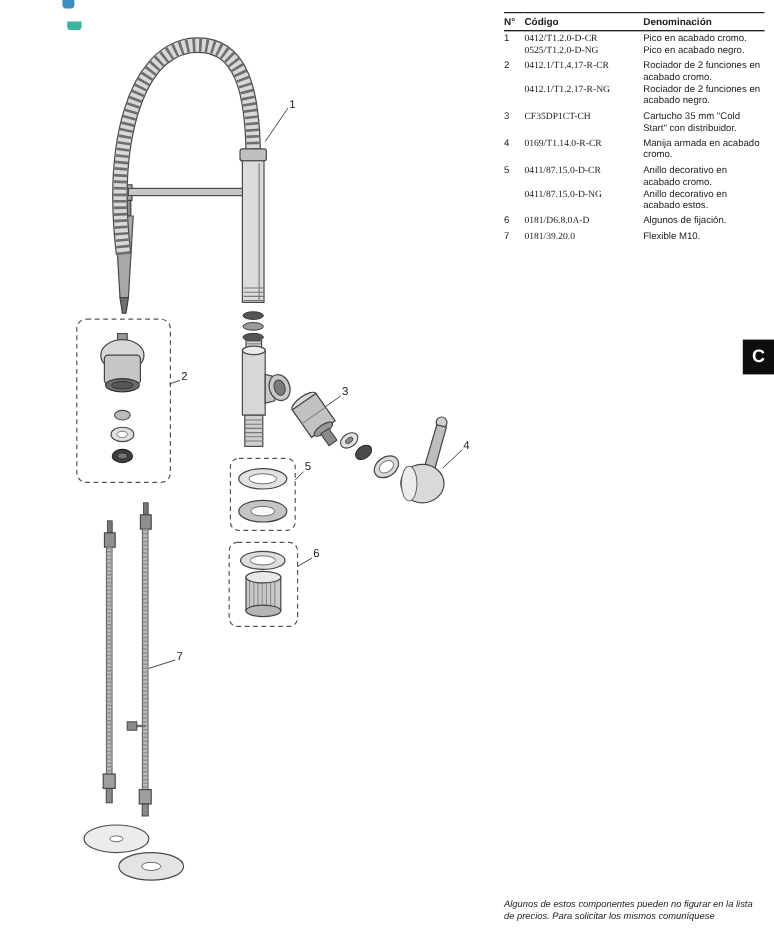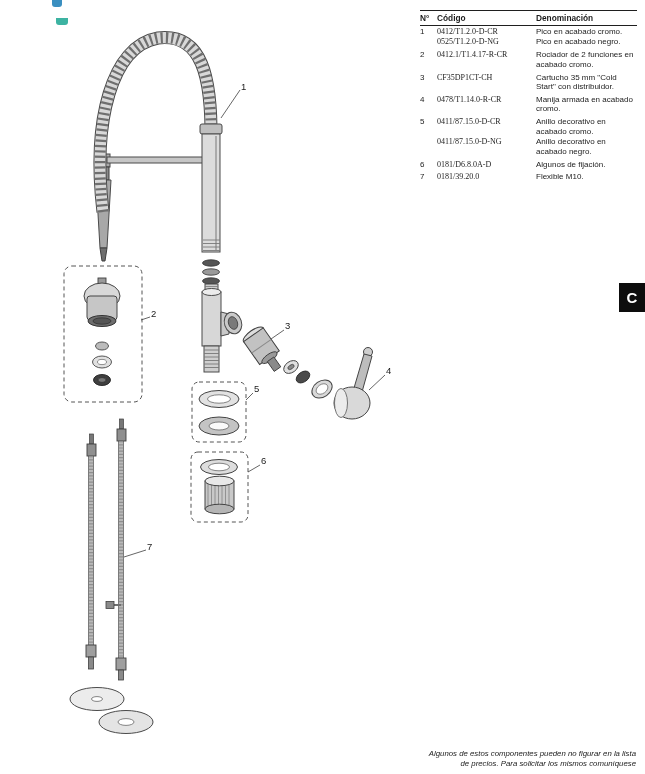--- a/index.html
+++ b/index.html
@@ -14,21 +14,21 @@
     text-align:left; font-size:8.3px; font-weight:bold;
     padding:2.5px 0 2px; border-top:1.2px solid #1f1f1f; border-bottom:1.2px solid #1f1f1f;
   }
   table.parts td { vertical-align:top; padding:0.5px 3px 0.5px 0; }
   table.parts tr.group-start td { padding-top:3px; }
   .c-num  { width:14px; }
   .c-code { width:96px; white-space:nowrap;font-family:Liberation Serif, serif; }
   
   .footnote {
     position:absolute; left:420px; top:749px; width:216px;
-    font-style:italic; font-size:7.8px; line-height:1.3; color:#222;text-align:right;
+    font-style:italic; font-size:7.8px; line-height:1.3; color:#222;
   }
   
   .section-tab {
     position:absolute; left:619px; top:283px; width:26px; height:29px;
     background:#0d0d0d; color:#ffffff; font-weight:bold; font-size:15px;
     display:flex; align-items:center; justify-content:center;
   }
   
   svg.diagram { position:absolute; left:0; top:0; }
   svg.diagram text { font-family:"Liberation Sans", sans-serif; font-size:9.5px; fill:#1a1a1a; }
@@ -211,39 +211,44 @@
         <tr>
           <td class="c-num"></td>
           <td class="c-code">0525/T1.2.0-D-NG</td>
           <td class="c-name">Pico en acabado negro.</td>
         </tr>
         <tr class="group-start">
           <td class="c-num">2</td>
           <td class="c-code">0412.1/T1.4.17-R-CR</td>
           <td class="c-name">Rociador de 2 funciones en acabado cromo.</td>
         </tr>
+        <tr>
+          <td class="c-num"></td>
+          <td class="c-code">0412.1/T1.2.17-R-NG</td>
+          <td class="c-name">Rociador de 2 funciones en acabado negro.</td>
+        </tr>
         <tr class="group-start">
           <td class="c-num">3</td>
           <td class="c-code">CF35DP1CT-CH</td>
           <td class="c-name">Cartucho 35 mm "Cold Start" con distribuidor.</td>
         </tr>
         <tr class="group-start">
           <td class="c-num">4</td>
-          <td class="c-code">0478/T1.14.0-R-CR</td>
+          <td class="c-code">0169/T1.14.0-R-CR</td>
           <td class="c-name">Manija armada en acabado cromo.</td>
         </tr>
         <tr class="group-start">
           <td class="c-num">5</td>
           <td class="c-code">0411/87.15.0-D-CR</td>
           <td class="c-name">Anillo decorativo en acabado cromo.</td>
         </tr>
         <tr>
           <td class="c-num"></td>
           <td class="c-code">0411/87.15.0-D-NG</td>
-          <td class="c-name">Anillo decorativo en acabado negro.</td>
+          <td class="c-name">Anillo decorativo en acabado estos.</td>
         </tr>
         <tr class="group-start">
           <td class="c-num">6</td>
           <td class="c-code">0181/D6.8.0A-D</td>
           <td class="c-name">Algunos de fijación.</td>
         </tr>
         <tr class="group-start">
           <td class="c-num">7</td>
           <td class="c-code">0181/39.20.0</td>
           <td class="c-name">Flexible M10.</td>

